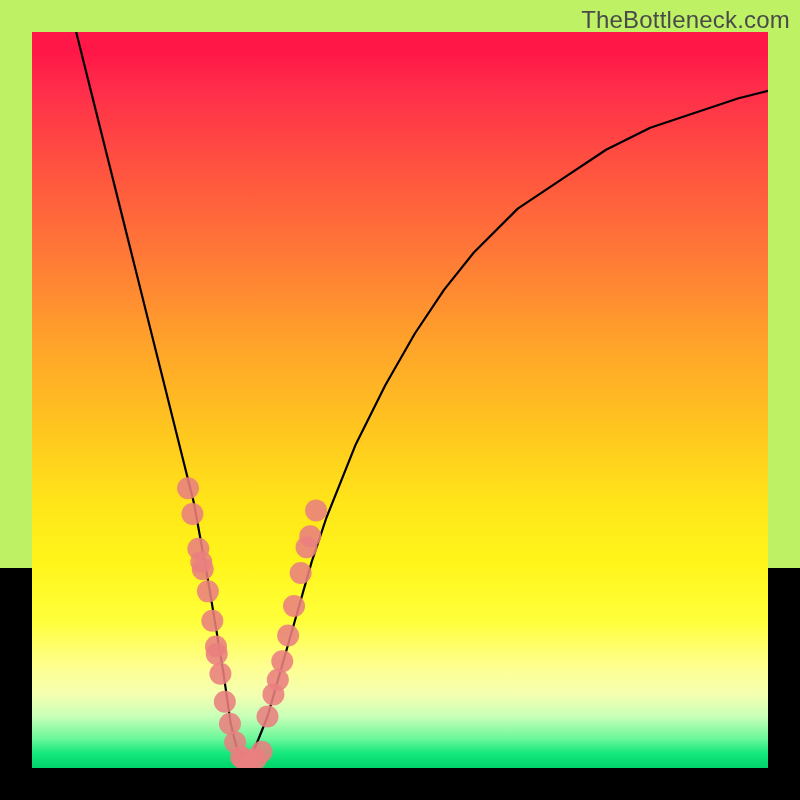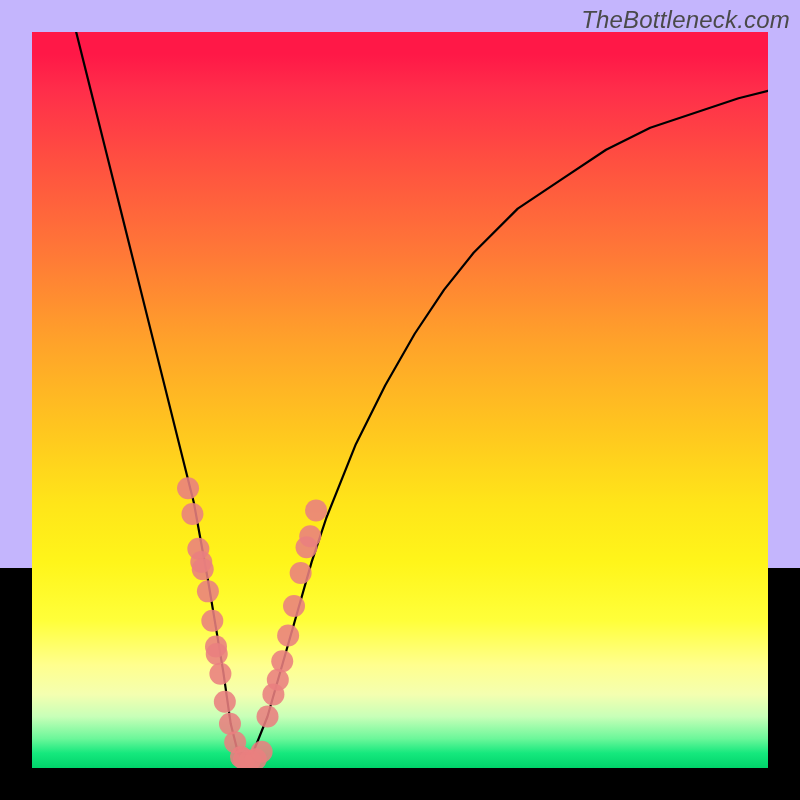--- a/index.html
+++ b/index.html
@@ -8,22 +8,21 @@
     width: 800px;
     height: 800px;
     background: #000;
     overflow: hidden;
     font-family: Arial, Helvetica, sans-serif;
   }
   .outer {
     position: relative;
     width: 800px;
     height: 568px;
-    background: #c4b5fd;
-    font-style: italic;
+    background: #bef264;
   }
   .plot-area {
     position: absolute;
     left: 32px;
     top: 32px;
     width: 736px;
     height: 736px;
     overflow: hidden;
   }
   .gradient-bg {

